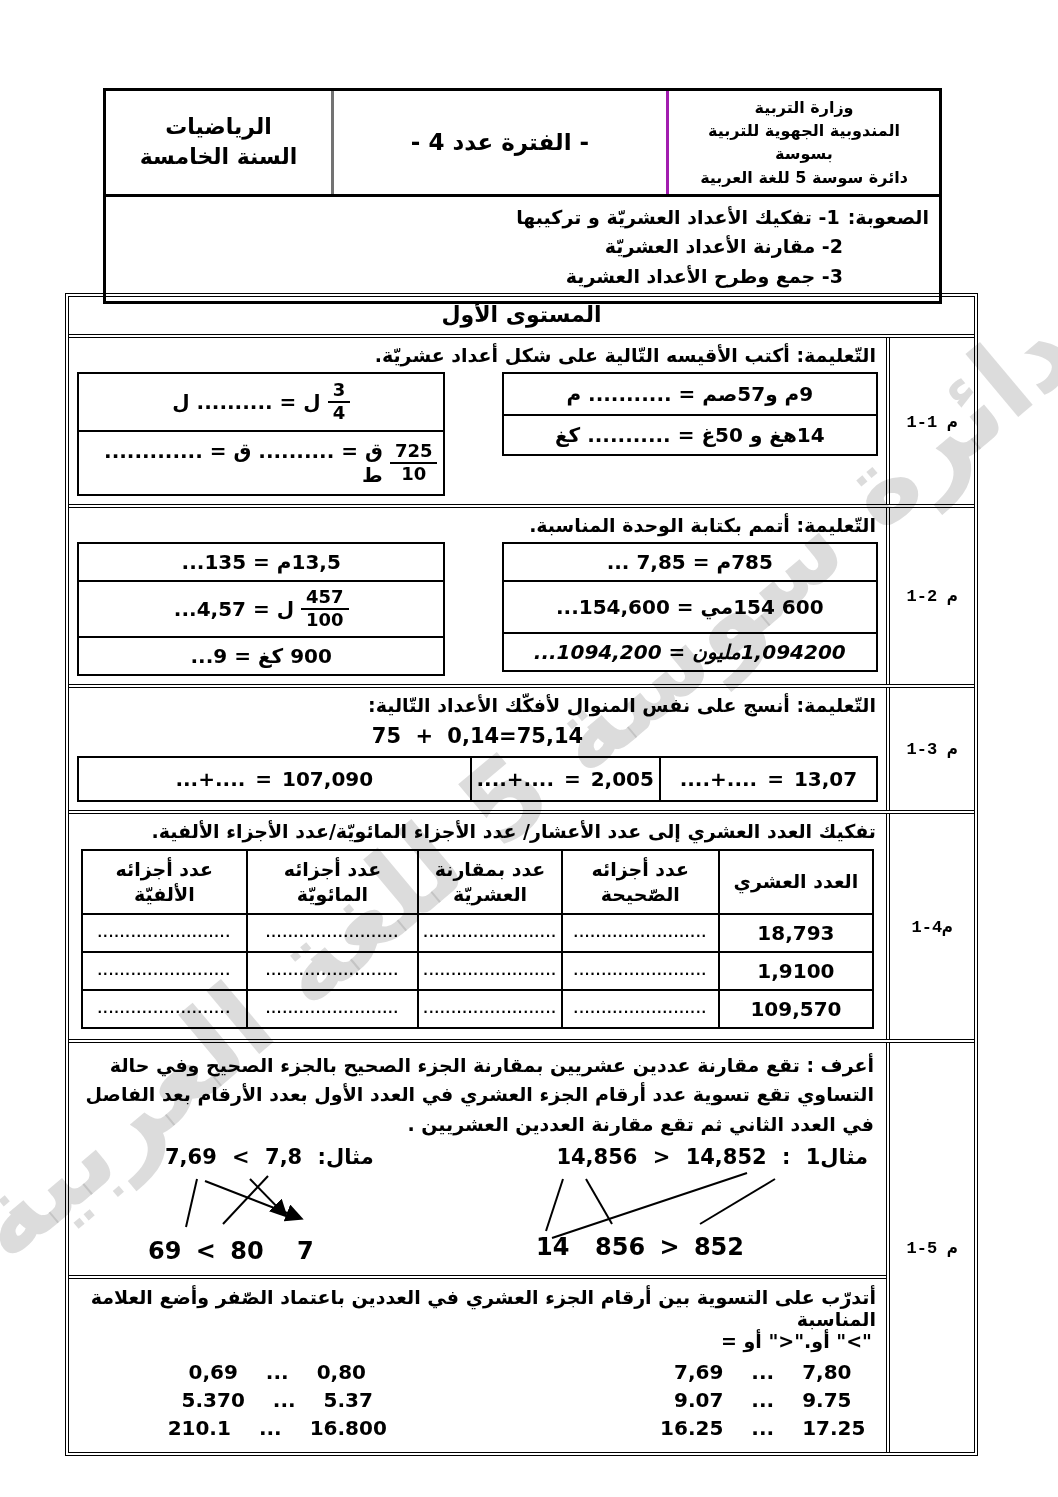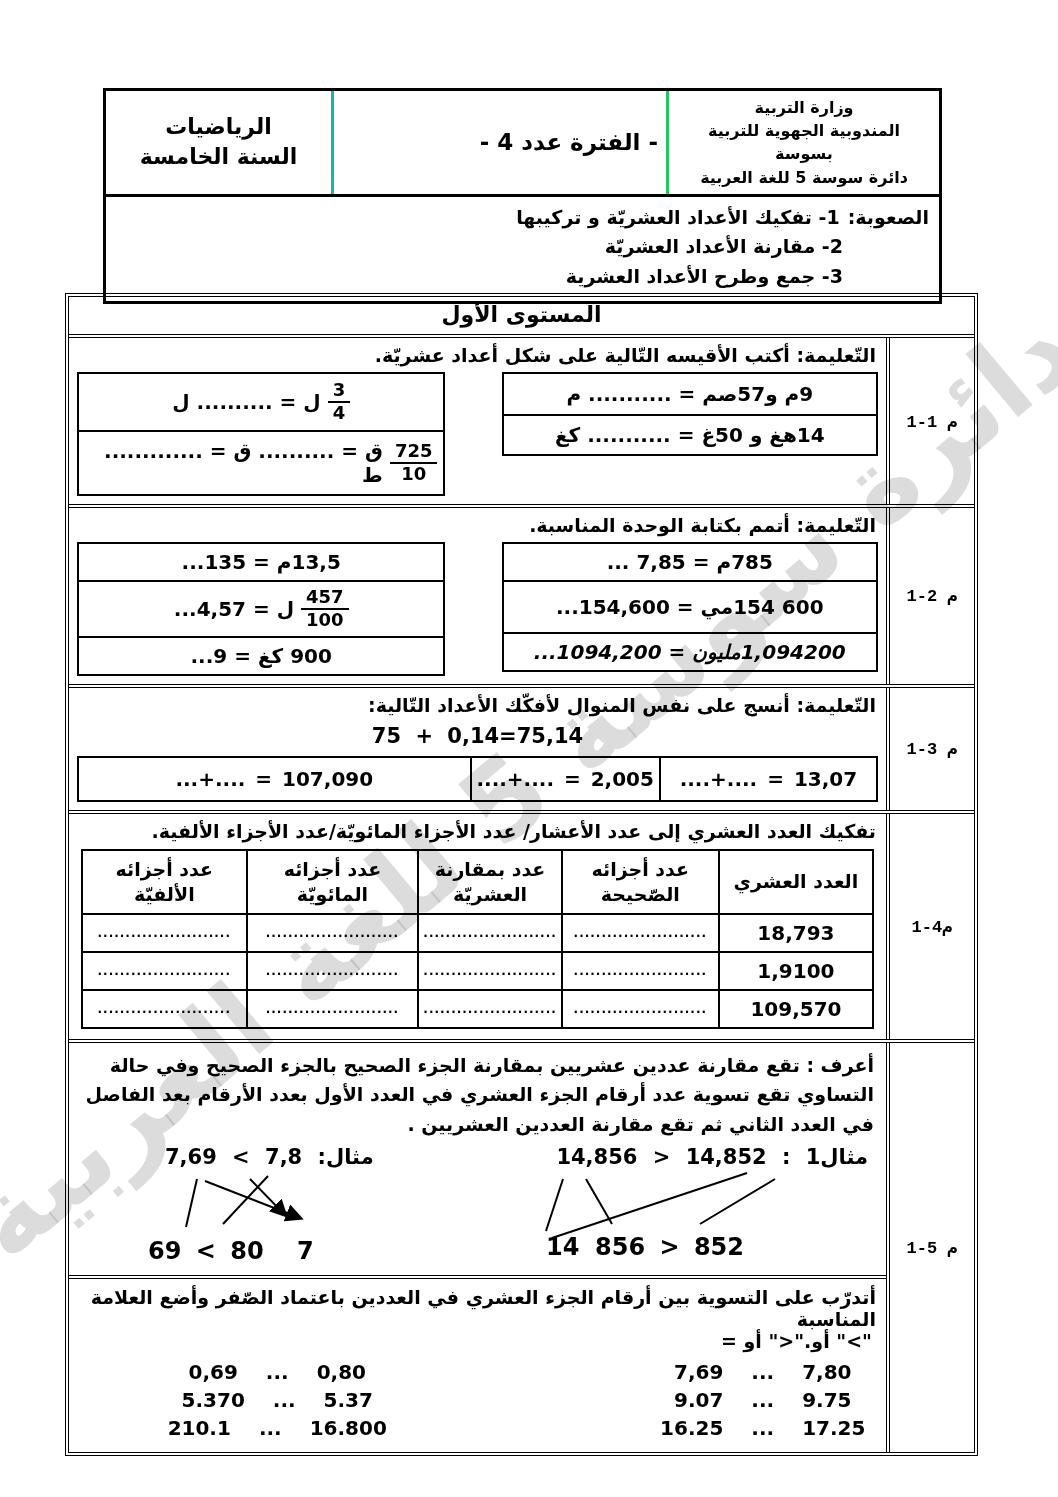--- a/index.html
+++ b/index.html
@@ -20,22 +20,22 @@
     pointer-events:none;z-index:0;
   }
   
   .hdr{
     position:absolute;left:103px;top:88px;width:833px;
     border:3px solid #000;background:transparent;z-index:1;
   }
   .hdr-top{display:flex;flex-direction:row;}
   .hdr-cell{box-sizing:border-box;padding:5px 8px;min-height:84px;
     display:flex;flex-direction:column;justify-content:center;}
-  .hdr-ministry{width:273px;border-left:3px solid #22c55e;font-size:16px;line-height:1.45;text-align:center;}
-  .hdr-period{width:335px;border-left:3px solid #14b8a6;font-size:23px;}
+  .hdr-ministry{width:273px;border-left:3px solid #a21caf;font-size:16px;line-height:1.45;text-align:center;}
+  .hdr-period{width:335px;border-left:3px solid #737373;font-size:23px;text-align:center;}
   .hdr-subject{flex:1;font-size:22px;text-align:center;line-height:1.4;}
   .hdr-bottom{border-top:3px solid #000;padding:6px 10px 10px 10px;font-size:19px;line-height:1.55;}
   .diff-line1{display:flex;gap:8px;}
   .diff-indent{padding-right:86px;}
   
   .main{
     position:absolute;left:65px;top:293px;width:905px;
     border:4px double #000;z-index:1;background:transparent;
   }
   .level-title{
@@ -257,21 +257,21 @@
               <line x1="509" y1="38" x2="535" y2="83" stroke="#000" stroke-width="2"></line>
               <line x1="670" y1="32" x2="475" y2="97" stroke="#000" stroke-width="2"></line>
               <line x1="698" y1="38" x2="623" y2="83" stroke="#000" stroke-width="2"></line>
               <line x1="120" y1="38" x2="109" y2="86" stroke="#000" stroke-width="2"></line>
               <line x1="146" y1="83" x2="191" y2="35" stroke="#000" stroke-width="2"></line>
               <line x1="128" y1="40" x2="223" y2="77" stroke="#000" stroke-width="2" marker-end="url(#ah)"></line>
               <line x1="173" y1="38" x2="208" y2="74" stroke="#000" stroke-width="2" marker-end="url(#ah)"></line>
             </svg>
             <span class="abs ex-top" style="right:10px;top:4px;">14,856 &gt; 14,852 : مثال1</span>
             <span class="abs ex-top" style="left:88px;top:4px;">7,69 &lt; 7,8 :مثال</span>
-            <span class="abs ex-bot" style="left:469px;top:92px;">14</span>
+            <span class="abs ex-bot" style="left:459px;top:92px;">14</span>
             <span class="abs ex-bot" style="left:518px;top:92px;">856 &gt; 852</span>
             <span class="abs ex-bot" style="left:71px;top:96px;">69 &lt; 80</span>
             <span class="abs ex-bot" style="left:220px;top:96px;">7</span>
           </div>
         </div>
 
         <div class="train-box">
           <div class="train-l1">أتدرّب على التسوية بين أرقام الجزء العشري في العددين باعتماد الصّفر وأضع العلامة المناسبة</div>
           <div class="train-l2">= أو."&lt;" أو "&lt;"</div>
 

